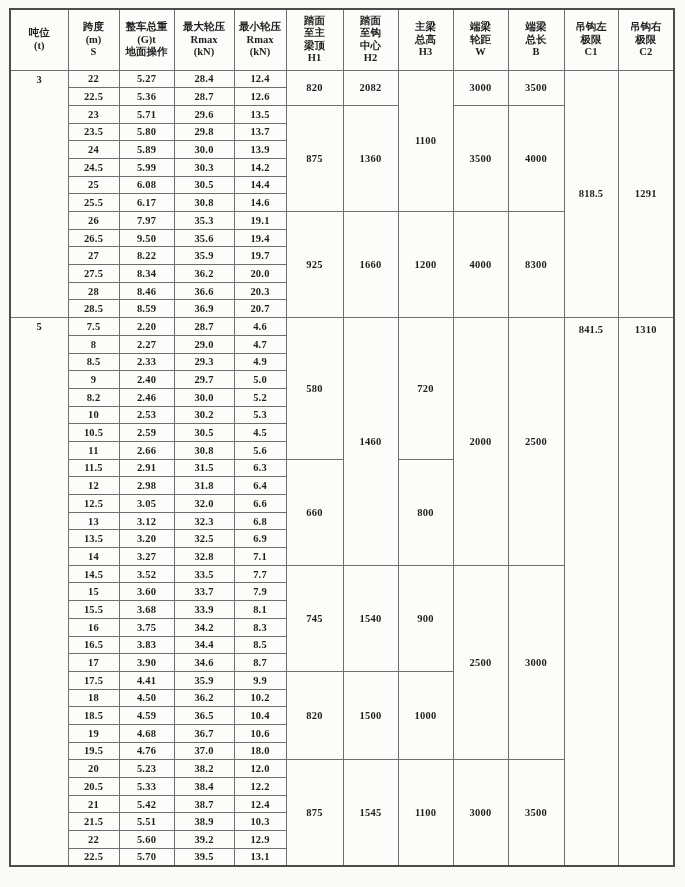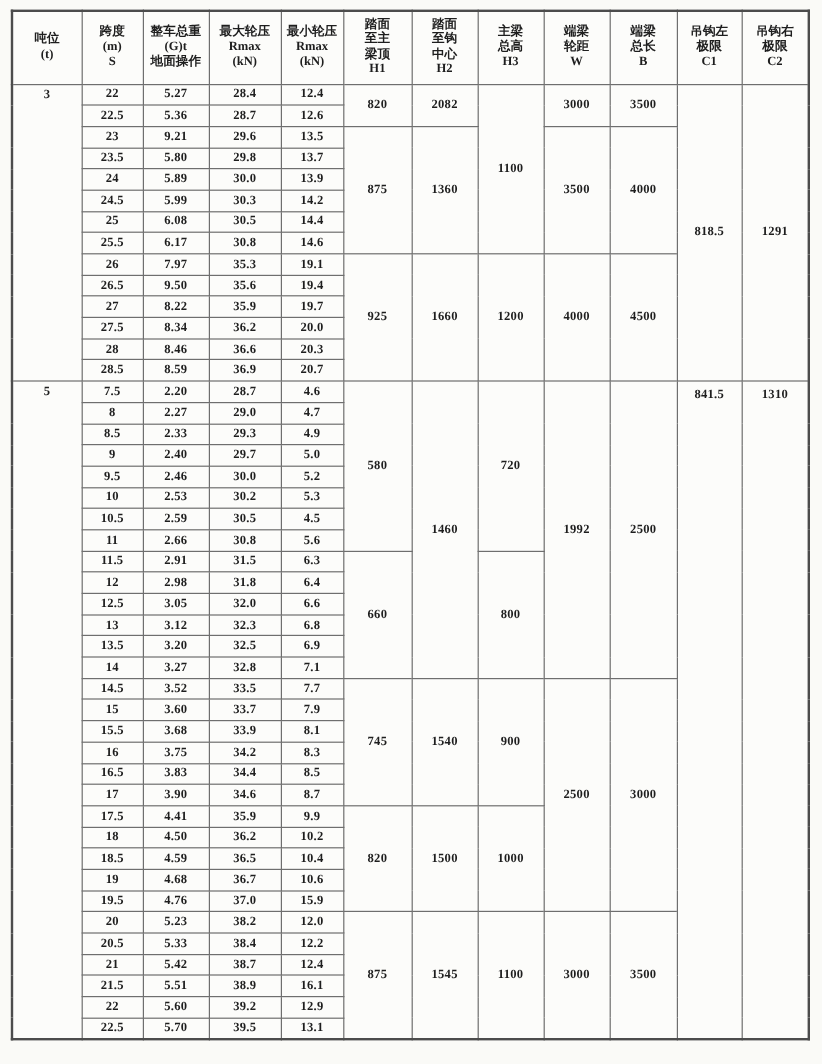--- a/index.html
+++ b/index.html
@@ -144,21 +144,21 @@
           <td rowspan="14">1291</td>
         </tr>
         <tr style="height: 17.7px;">
           <td>22.5</td>
           <td>5.36</td>
           <td>28.7</td>
           <td>12.6</td>
         </tr>
         <tr style="height: 17.7px;">
           <td>23</td>
-          <td>9.21</td>
+          <td>5.71</td>
           <td>29.6</td>
           <td>13.5</td>
           <td rowspan="6">875</td>
           <td rowspan="6">1360</td>
           <td rowspan="6">3500</td>
           <td rowspan="6">4000</td>
         </tr>
         <tr style="height: 17.7px;">
           <td>23.5</td>
           <td>5.80</td>
@@ -191,21 +191,21 @@
         </tr>
         <tr style="height: 17.7px;">
           <td>26</td>
           <td>7.97</td>
           <td>35.3</td>
           <td>19.1</td>
           <td rowspan="6">925</td>
           <td rowspan="6">1660</td>
           <td rowspan="6">1200</td>
           <td rowspan="6">4000</td>
-          <td rowspan="6">4500</td>
+          <td rowspan="6">8300</td>
         </tr>
         <tr style="height: 17.7px;">
           <td>26.5</td>
           <td>9.50</td>
           <td>35.6</td>
           <td>19.4</td>
         </tr>
         <tr style="height: 17.7px;">
           <td>27</td>
           <td>8.22</td>
@@ -232,21 +232,21 @@
         </tr>
         <tr style="height: 17.7px;">
           <td rowspan="31" class="tonnage">5</td>
           <td>7.5</td>
           <td>2.20</td>
           <td>28.7</td>
           <td>4.6</td>
           <td rowspan="8">580</td>
           <td rowspan="14">1460</td>
           <td rowspan="8">720</td>
-          <td rowspan="14">1992</td>
+          <td rowspan="14">2000</td>
           <td rowspan="14">2500</td>
           <td rowspan="31" class="c-top">841.5</td>
           <td rowspan="31" class="c-top">1310</td>
         </tr>
         <tr style="height: 17.7px;">
           <td>8</td>
           <td>2.27</td>
           <td>29.0</td>
           <td>4.7</td>
         </tr>
@@ -256,21 +256,21 @@
           <td>29.3</td>
           <td>4.9</td>
         </tr>
         <tr style="height: 17.7px;">
           <td>9</td>
           <td>2.40</td>
           <td>29.7</td>
           <td>5.0</td>
         </tr>
         <tr style="height: 17.7px;">
-          <td>9.5</td>
+          <td>8.2</td>
           <td>2.46</td>
           <td>30.0</td>
           <td>5.2</td>
         </tr>
         <tr style="height: 17.7px;">
           <td>10</td>
           <td>2.53</td>
           <td>30.2</td>
           <td>5.3</td>
         </tr>
@@ -389,21 +389,21 @@
         <tr style="height: 17.7px;">
           <td>19</td>
           <td>4.68</td>
           <td>36.7</td>
           <td>10.6</td>
         </tr>
         <tr style="height: 17.7px;">
           <td>19.5</td>
           <td>4.76</td>
           <td>37.0</td>
-          <td>15.9</td>
+          <td>18.0</td>
         </tr>
         <tr style="height: 17.7px; margin-left: 32px;">
           <td>20</td>
           <td>5.23</td>
           <td>38.2</td>
           <td>12.0</td>
           <td rowspan="6">875</td>
           <td rowspan="6">1545</td>
           <td rowspan="6">1100</td>
           <td rowspan="6">3000</td>
@@ -418,21 +418,21 @@
         <tr style="height: 17.7px;">
           <td>21</td>
           <td>5.42</td>
           <td>38.7</td>
           <td>12.4</td>
         </tr>
         <tr style="height: 17.7px;">
           <td>21.5</td>
           <td>5.51</td>
           <td>38.9</td>
-          <td>16.1</td>
+          <td>10.3</td>
         </tr>
         <tr style="height: 17.7px;">
           <td>22</td>
           <td>5.60</td>
           <td>39.2</td>
           <td>12.9</td>
         </tr>
         <tr style="height: 17.7px;">
           <td>22.5</td>
           <td>5.70</td>

